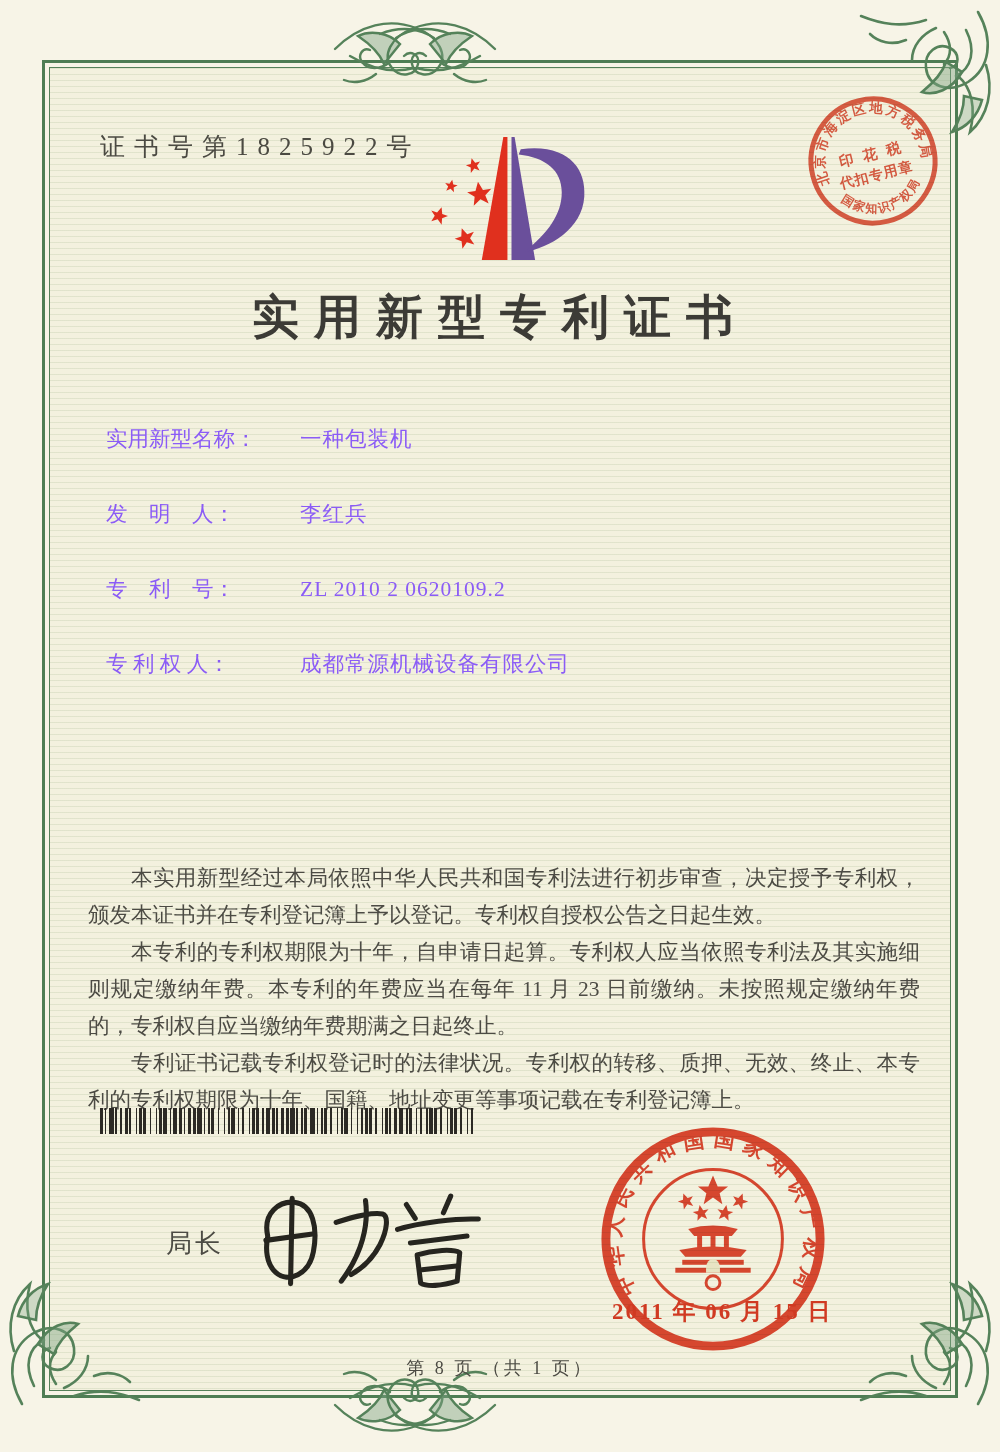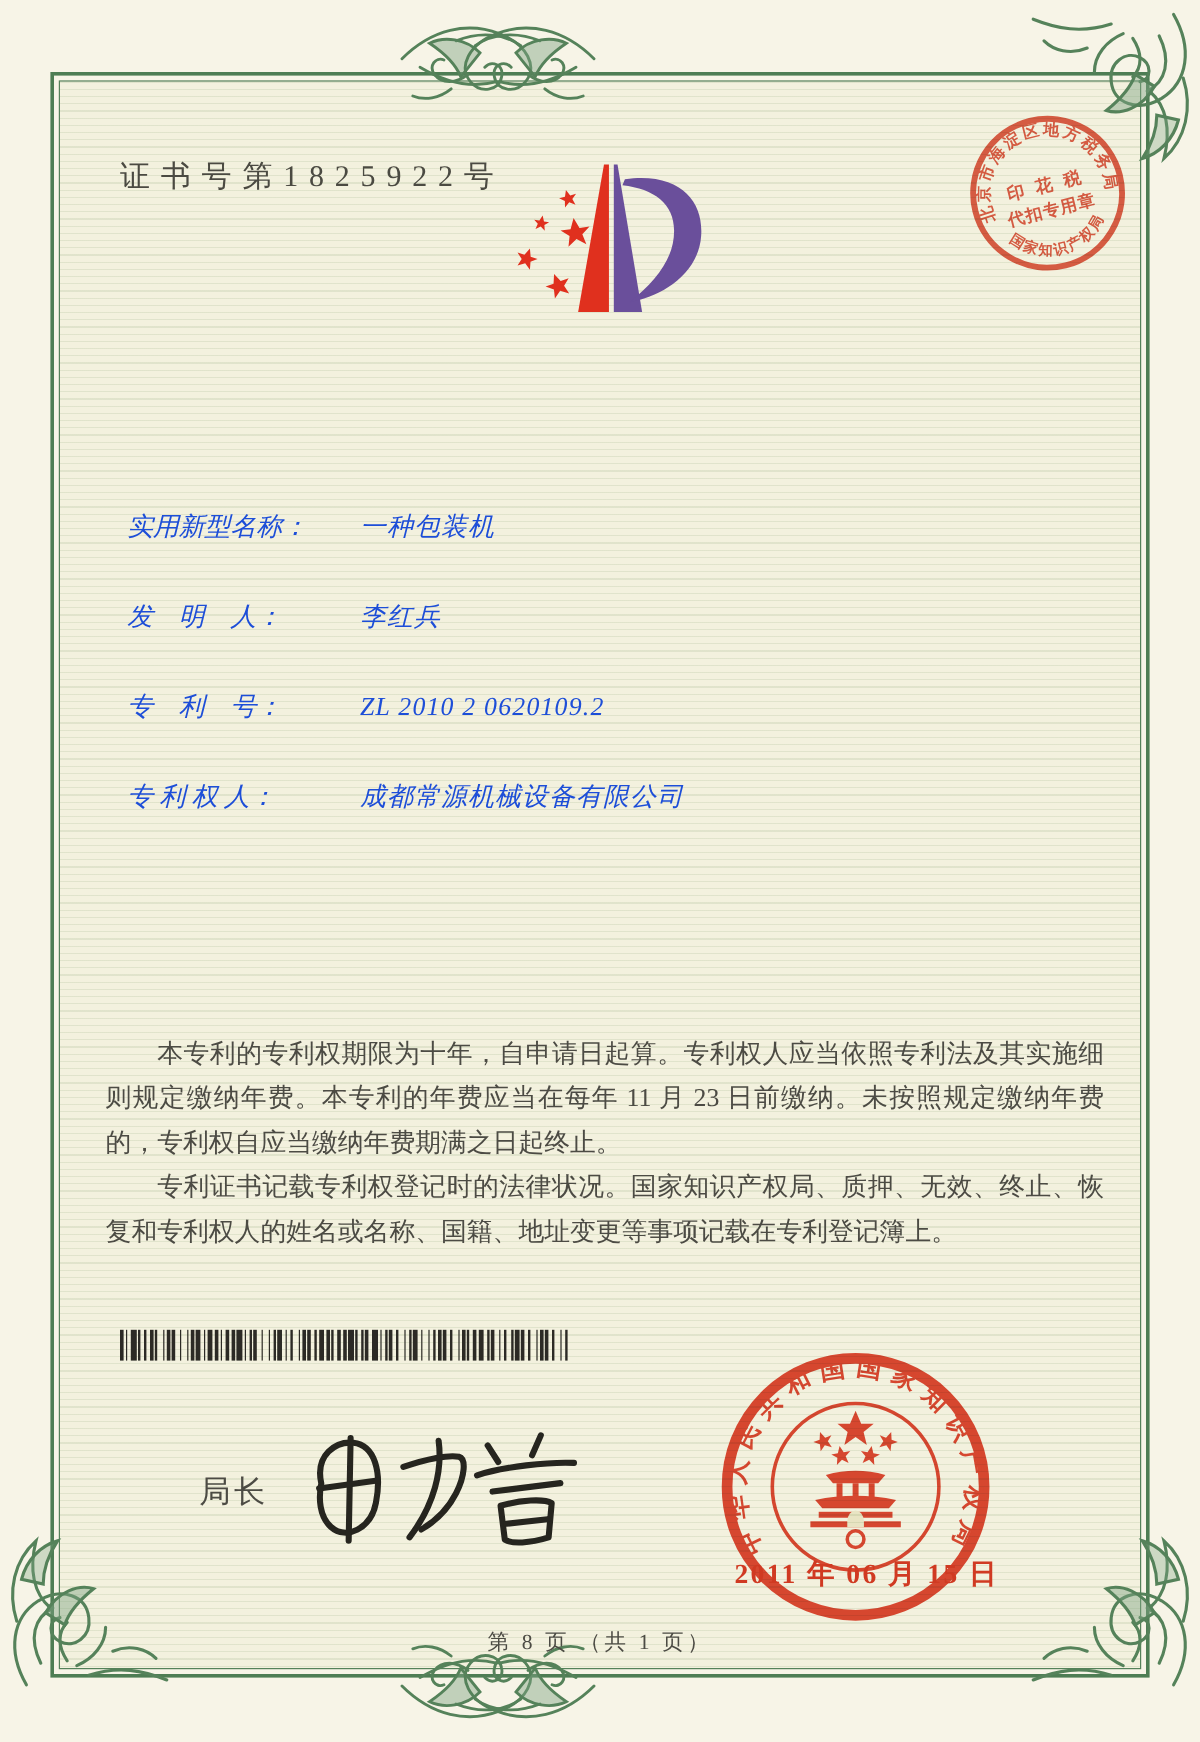--- a/index.html
+++ b/index.html
@@ -29,21 +29,21 @@
   .logo-box { left:408px; top:126px; width:205px; height:145px; }
   .tax-stamp {
     left:798px; top:86px; width:150px; height:150px;
     transform:rotate(-14deg); opacity:.88; mix-blend-mode:multiply; z-index:4;
   }
   .title {
     left:0; right:0; top:286px; text-align:center;
     font-size:47px; font-weight:bold; color:#3c3b36; letter-spacing:15px;
   }
   .fields { left:106px; top:424px; width:760px; }
-  .field-row { height:30px; margin-bottom:45px; font-size:21.5px; color:#1d4ed8;font-style:italic; }
+  .field-row { height:30px; margin-bottom:45px; font-size:21.5px; color:#8b5cf6; }
   .field-label { display:inline-block; min-width:194px; white-space:pre; }
   .field-value { letter-spacing:1px; }
   .paragraphs {
     left:88px; top:860px; width:832px; font-size:21.5px; line-height:37px;
     color:#4c4b44; text-align:justify;
   }
   .paragraphs p { text-indent:2em; }
   .barcode {
     left:100px; top:1108px; width:412px; height:26px;
     display:flex; align-items:stretch; overflow:hidden;
@@ -143,39 +143,41 @@
     <text font-size="13.5" letter-spacing="2.5" fill="#dc4a32" font-weight="bold">
       <textPath href="#taxTopArc" startOffset="50%" text-anchor="middle">北京市海淀区地方税务局</textPath>
     </text>
     <text font-size="12" letter-spacing="1.5" fill="#dc4a32" font-weight="bold">
       <textPath href="#taxBottomArc" startOffset="50%" text-anchor="middle">国家知识产权局</textPath>
     </text>
     <text x="0" y="-2" text-anchor="middle" font-size="14.5" letter-spacing="3" fill="#dc4a32" font-weight="bold">印 花 税</text>
     <text x="0" y="19" text-anchor="middle" font-size="14" letter-spacing="1" fill="#dc4a32" font-weight="bold">代扣专用章</text>
   </svg>
 
+  <div class="content title">实用新型专利证书</div>
 
   <div class="content fields">
     <div class="field-row">
       <span class="field-label">实用新型名称：</span><span class="field-value">一种包装机</span>
     </div>
     <div class="field-row">
       <span class="field-label">发　明　人：</span><span class="field-value">李红兵</span>
     </div>
     <div class="field-row">
       <span class="field-label">专　利　号：</span><span class="field-value">ZL 2010 2 0620109.2</span>
     </div>
     <div class="field-row">
       <span class="field-label">专 利 权 人：</span><span class="field-value">成都常源机械设备有限公司</span>
     </div>
   </div>
 
   <div class="content paragraphs">
+    <p>本实用新型经过本局依照中华人民共和国专利法进行初步审查，决定授予专利权，颁发本证书并在专利登记簿上予以登记。专利权自授权公告之日起生效。</p>
     <p>本专利的专利权期限为十年，自申请日起算。专利权人应当依照专利法及其实施细则规定缴纳年费。本专利的年费应当在每年 11 月 23 日前缴纳。未按照规定缴纳年费的，专利权自应当缴纳年费期满之日起终止。</p>
-    <p>专利证书记载专利权登记时的法律状况。国家知识产权局、质押、无效、终止、恢复和专利权人的姓名或名称、国籍、地址变更等事项记载在专利登记簿上。</p>
+    <p>专利证书记载专利权登记时的法律状况。专利权的转移、质押、无效、终止、本专利的专利权期限为十年、国籍、地址变更等事项记载在专利登记簿上。</p>
   </div>
 
   <div class="content barcode">
       <div class="bar" style="width: 3.1px;"></div>
       <div class="gap" style="width: 1.55px;"></div>
       <div class="bar" style="width: 1.55px;"></div>
       <div class="gap" style="width: 3.1px;"></div>
       <div class="bar" style="width: 4.65px;"></div>
       <div class="gap" style="width: 1.55px;"></div>
       <div class="bar" style="width: 1.55px;"></div>

